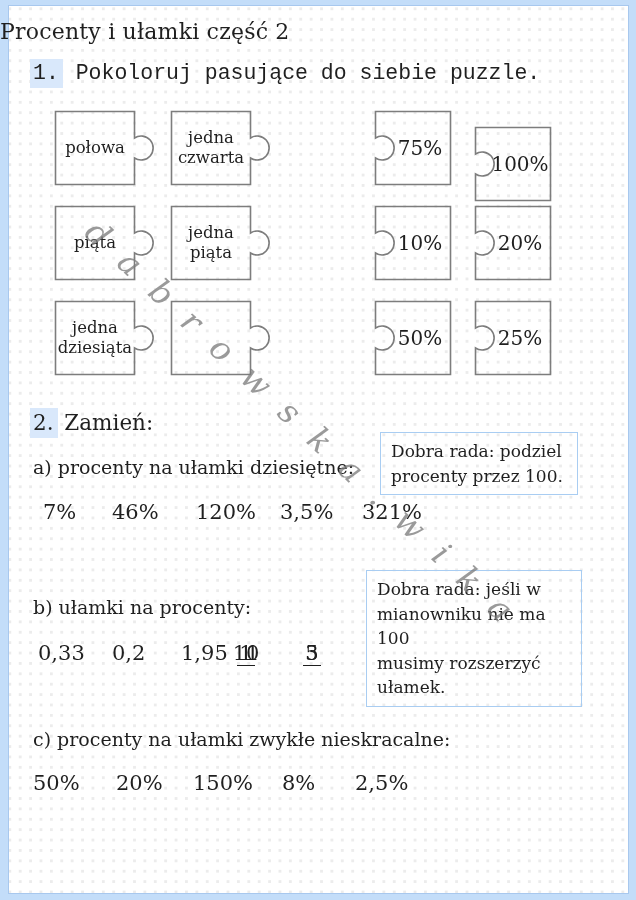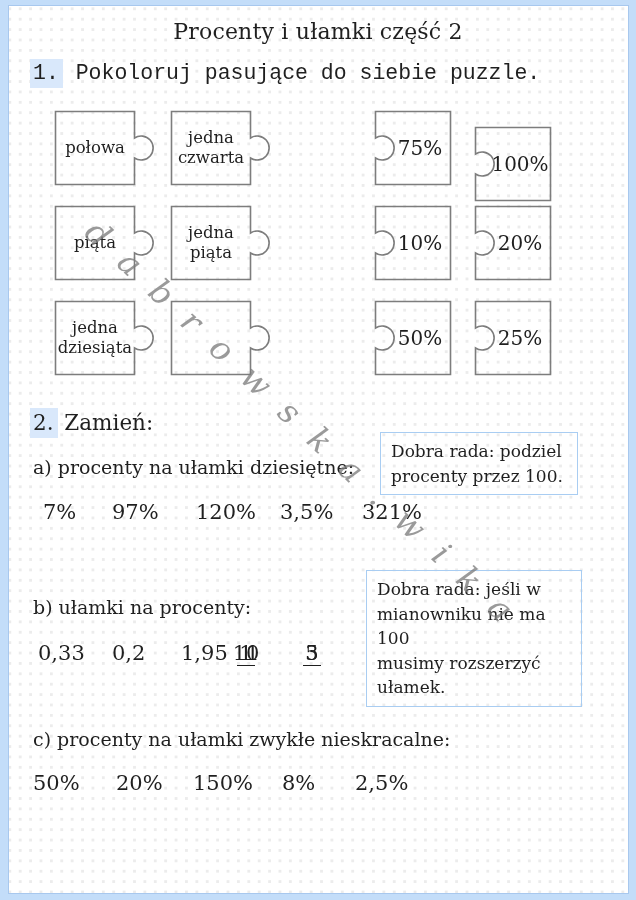--- a/index.html
+++ b/index.html
@@ -4,21 +4,21 @@
 <style>
   html,body{margin:0;padding:0;}
   body{font-family:"DejaVu Serif","Liberation Serif",serif;color:#1f1f1f;}
   .page{position:relative;width:636px;height:900px;background:#c3ddf9;overflow:hidden;}
   .paper{position:absolute;left:8px;top:5px;right:7px;bottom:6px;background:#ffffff;
          border:1px solid #a8c8ee;
          background-image:radial-gradient(circle,#ececec 1.4px,rgba(255,255,255,0) 1.6px);
          background-size:10.4px 10.4px;background-position:6px 8px;}
   .layer{position:absolute;inset:0;}
   .abs{position:absolute;}
-  .title{width:100%;top:19px;text-align:center;font-size:22px;letter-spacing:.2px;}
+  .title{width:100%;top:19px;font-size:22px;letter-spacing:.2px;}
   .heading{font-size:21.5px;}
   .sec-num{background:#d9e8fb;padding:2px 4px 3px 3px;}
   .sub-label{font-size:19px;}
   .values span{position:absolute;font-size:21px;white-space:nowrap;}
   
   .piece{position:absolute;}
   .piece svg{position:absolute;left:0;top:0;}
   .piece .plabel{position:absolute;top:0;height:76px;display:flex;align-items:center;
                  justify-content:center;text-align:center;white-space:pre-line;
                  font-size:16.5px;line-height:1.2;}
@@ -133,21 +133,21 @@
     <div class="abs heading" style="left:30px;top:410px;">
       <span class="sec-num">2.</span>
       <span>Zamień:</span>
     </div>
 
     <div class="abs sub-label" style="left:33px;top:456px;">a) procenty na ułamki dziesiętne:</div>
     <div class="abs tip" style="left:380px;top:432px;width:198px;">Dobra rada: podziel
 procenty przez 100.</div>
     <div class="abs values">
       <span style="left:43px;top:500px;">7%</span>
-      <span style="left:112px;top:500px;">97%</span>
+      <span style="left:112px;top:500px;">46%</span>
       <span style="left:196px;top:500px;">120%</span>
       <span style="left:280px;top:500px;">3,5%</span>
       <span style="left:362px;top:500px;">321%</span>
     </div>
 
     <div class="abs sub-label" style="left:33px;top:596px;">b) ułamki na procenty:</div>
     <div class="abs tip" style="left:366px;top:570px;width:216px;">Dobra rada: jeśli w
 mianowniku nie ma 100
 musimy rozszerzyć ułamek.</div>
     <div class="abs values">

